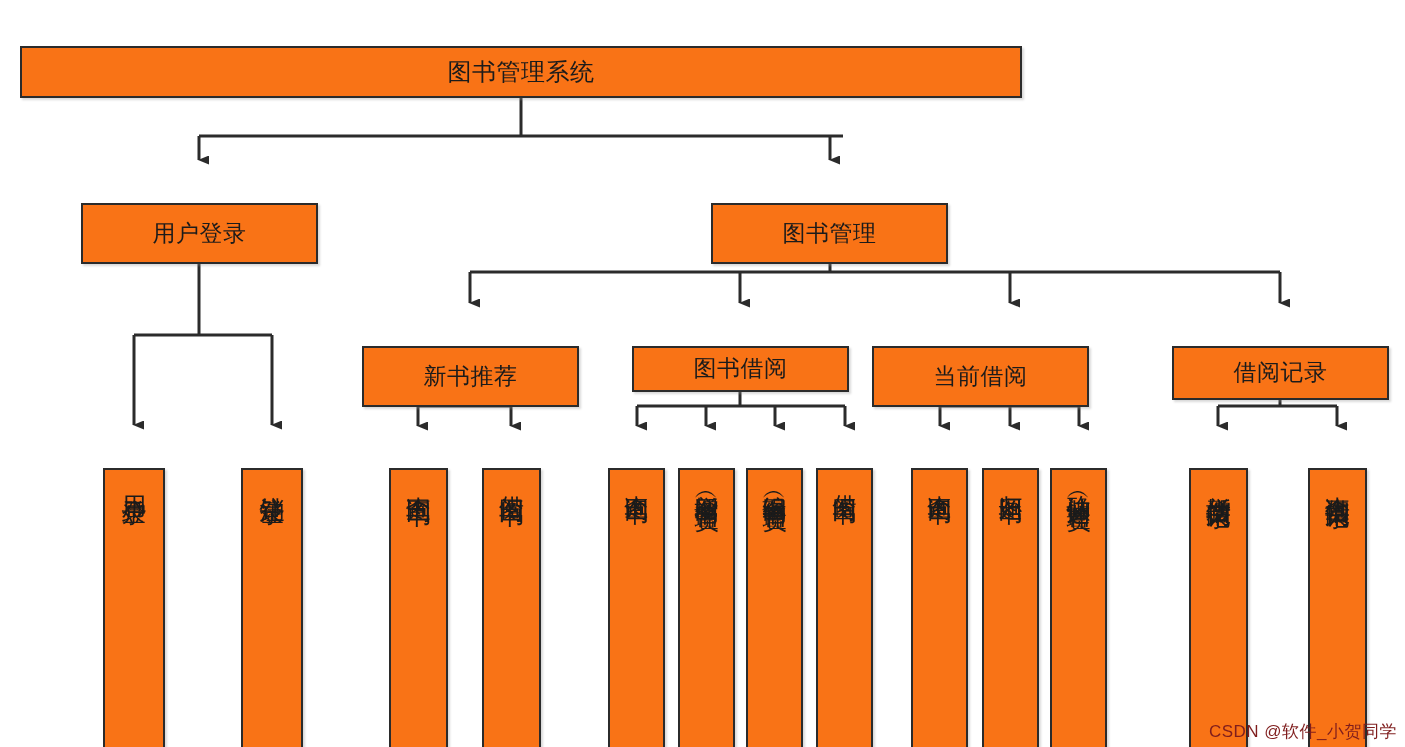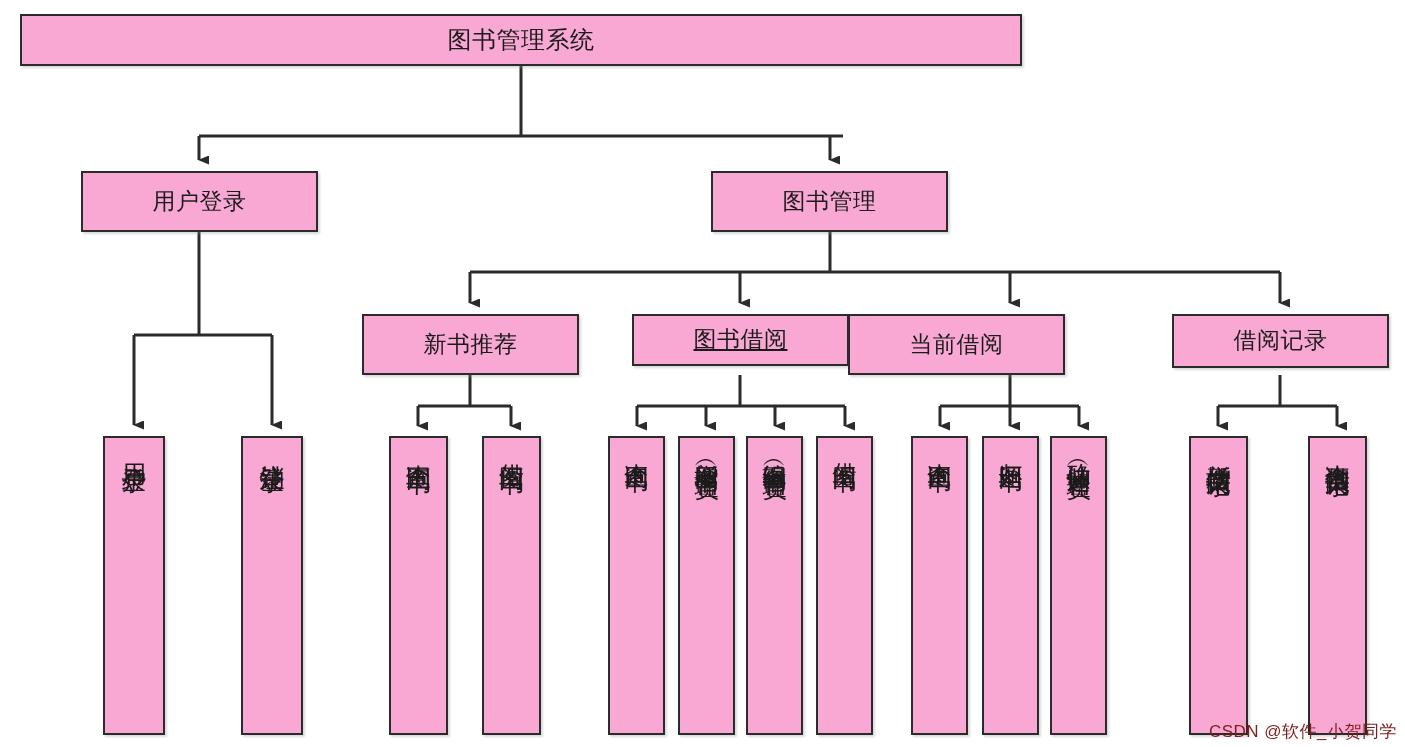--- a/index.html
+++ b/index.html
@@ -22,26 +22,27 @@
     left: 0;
     top: 0;
     width: 1405px;
     height: 747px;
     pointer-events: none;
   }
   .node {
     position: absolute;
     box-sizing: border-box;
     border: 2.5px solid #2b2b2b;
-    background: #f9a8d4;
+    background: #f97316;
     display: flex;
     align-items: center;
     justify-content: center;
     color: #1b1b1b;
     box-shadow: 2px 2px 2px rgba(150,150,150,0.35);
+    margin-top: 32px;
   }
   .node .lbl {
     display: block;
     line-height: 1.18;
     letter-spacing: 0.5px;
   }
   .node.horiz .lbl {
     font-size: 23px;
     white-space: nowrap;
   }
@@ -139,25 +140,25 @@
   </div>
 
   <div class="node horiz" style="left:362px; top:314px; width:217px; height:61px;">
     <span class="lbl">新书推荐</span>
   </div>
 
   <div class="node horiz" style="left:711px; top:171px; width:237px; height:61px;">
     <span class="lbl">图书管理</span>
   </div>
 
-  <div class="node horiz" style="left:632px; top:314px; width:217px; height:52px;text-decoration:underline;">
+  <div class="node horiz" style="left:632px; top:314px; width:217px; height:46px;">
     <span class="lbl">图书借阅</span>
   </div>
 
-  <div class="node horiz" style="left:848px; top:314px; width:217px; height:61px;">
+  <div class="node horiz" style="left:872px; top:314px; width:217px; height:61px;">
     <span class="lbl">当前借阅</span>
   </div>
 
   <div class="node horiz" style="left:1172px; top:314px; width:217px; height:54px;">
     <span class="lbl">借阅记录</span>
   </div>
 
   <div class="node vert" style="left:103px; top:436px; width:62px; height:299px;">
     <span class="lbl">用户登录</span>
   </div>

